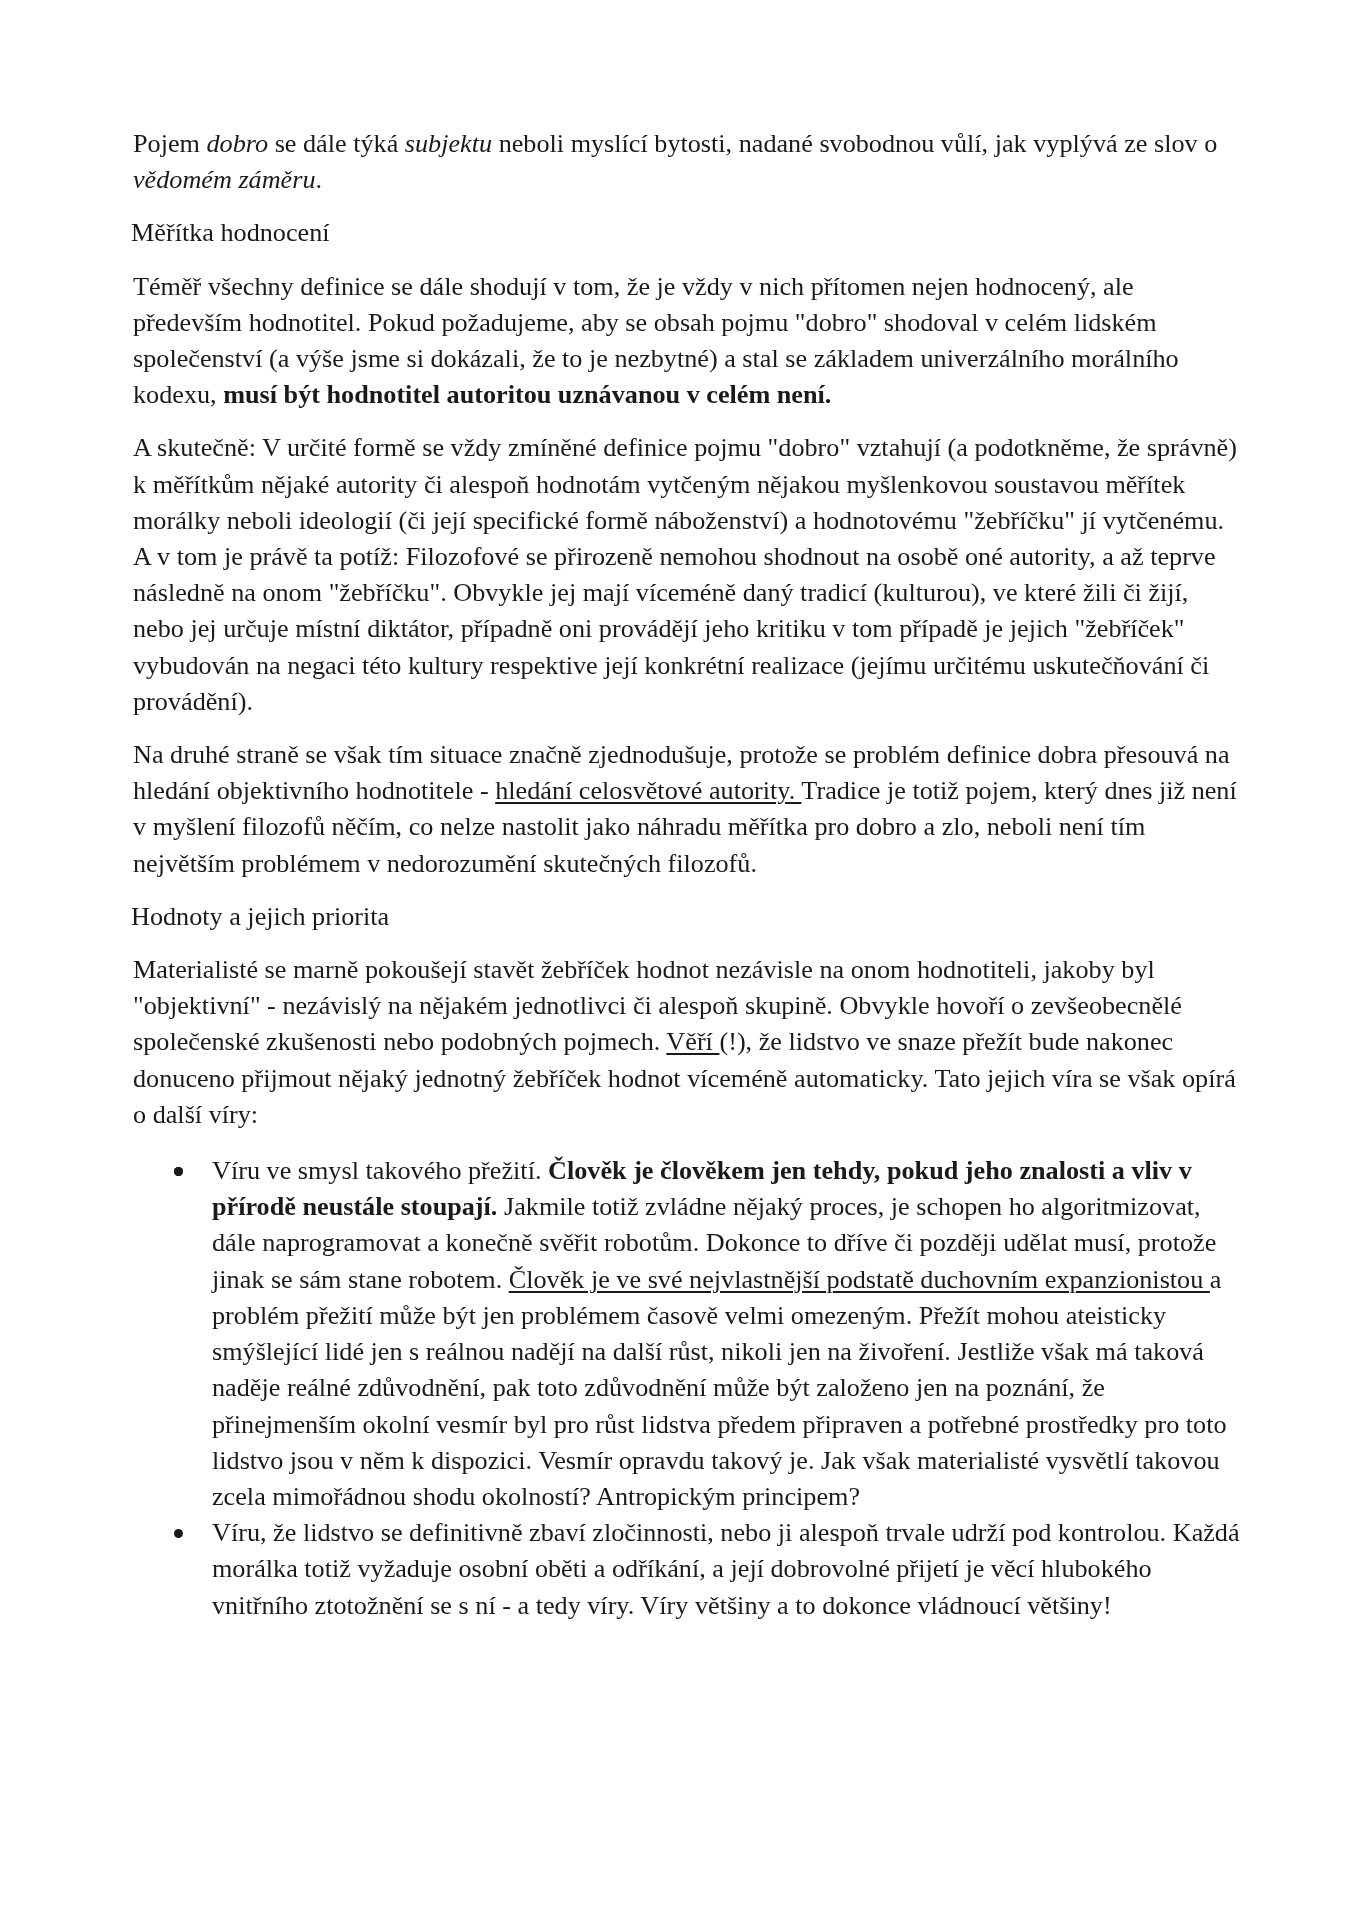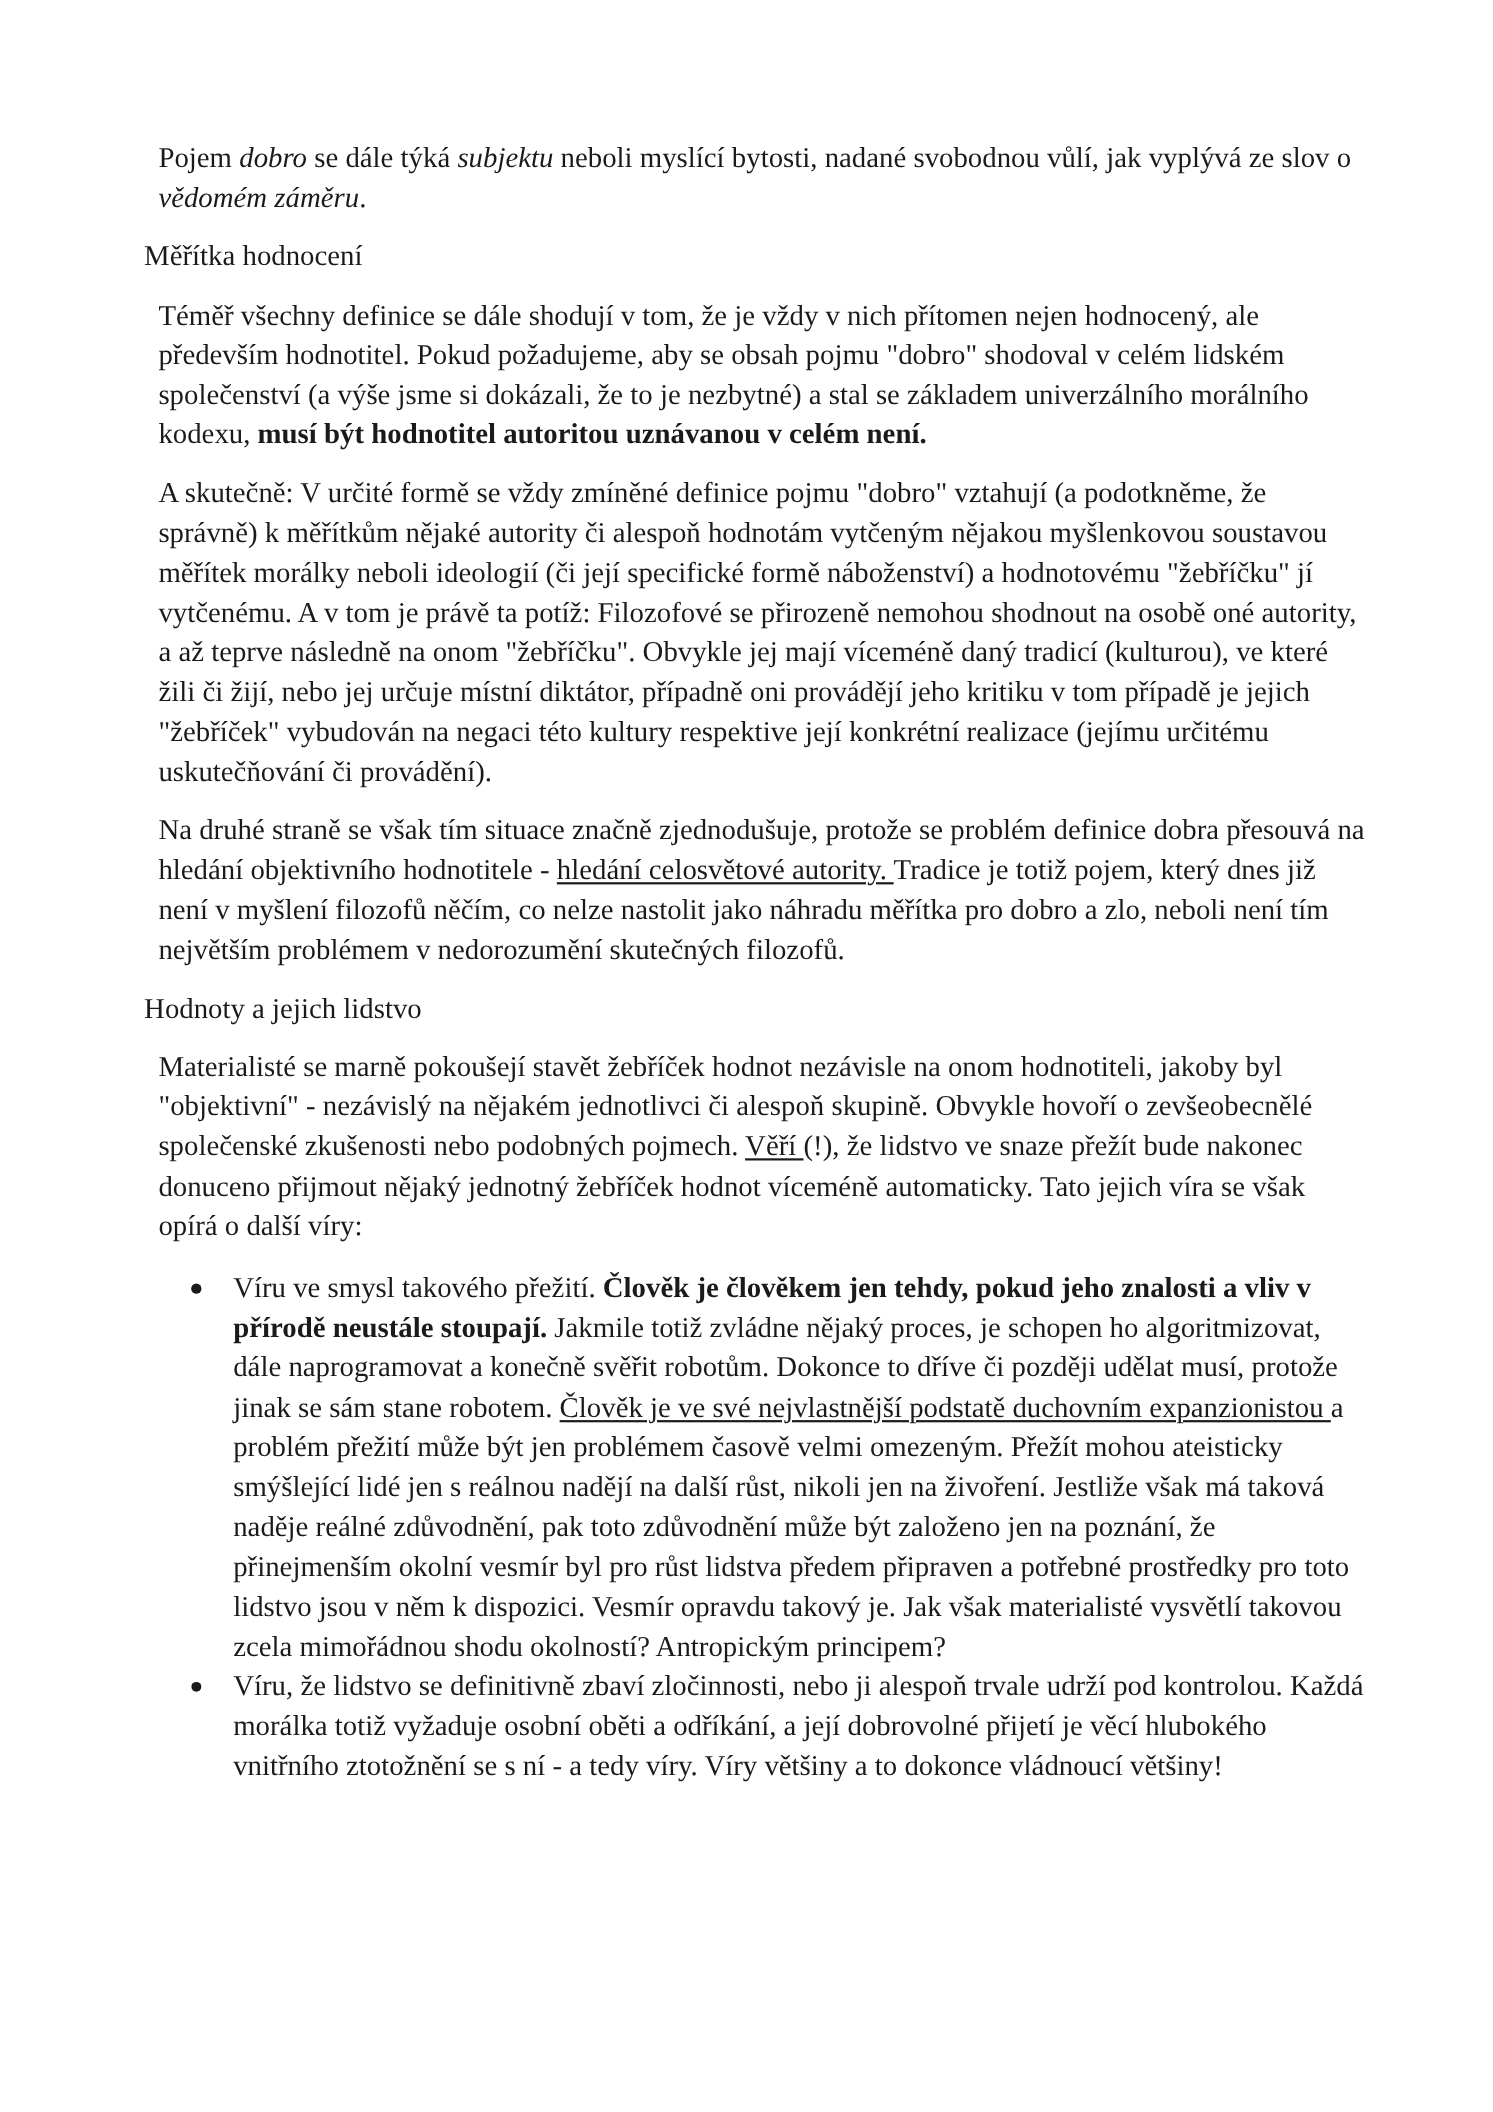--- a/index.html
+++ b/index.html
@@ -17,21 +17,21 @@
       position: absolute;
       left: 131px;
       top: 126px;
       width: 1110px;
       font-family: "Liberation Serif", serif;
       font-size: 26.2px;
       line-height: 36.2px;
       color: #1a1a1a;
     }
     .page p {
-      margin: 0 0 17px 13px;
+      margin: 0 0 17px 2px;
     }
     .page p.heading {
       margin: 0 0 17px 0;
     }
     .page i { font-style: italic; }
     .page b { font-weight: bold; }
     .page u.link {
       text-decoration: underline;
       text-underline-offset: 3px;
       text-decoration-thickness: 1.5px;
@@ -65,21 +65,21 @@
   <p><span>Pojem </span><i>dobro</i><span> se dále týká </span><i>subjektu</i><span> neboli myslící bytosti, nadané svobodnou vůlí, jak vyplývá ze slov o </span><i>vědomém záměru</i><span>.</span></p>
 
   <p class="heading">Měřítka hodnocení</p>
 
   <p><span>Téměř všechny definice se dále shodují v tom, že je vždy v nich přítomen nejen hodnocený, ale především hodnotitel. Pokud požadujeme, aby se obsah pojmu "dobro" shodoval v celém lidském společenství (a výše jsme si dokázali, že to je nezbytné) a stal se základem univerzálního morálního kodexu, </span><b>musí být hodnotitel autoritou uznávanou v celém není.</b></p>
 
   <p>A skutečně: V určité formě se vždy zmíněné definice pojmu "dobro" vztahují (a podotkněme, že správně) k měřítkům nějaké autority či alespoň hodnotám vytčeným nějakou myšlenkovou soustavou měřítek morálky neboli ideologií (či její specifické formě náboženství) a hodnotovému "žebříčku" jí vytčenému. A v tom je právě ta potíž: Filozofové se přirozeně nemohou shodnout na osobě oné autority, a až teprve následně na onom "žebříčku". Obvykle jej mají víceméně daný tradicí (kulturou), ve které žili či žijí, nebo jej určuje místní diktátor, případně oni provádějí jeho kritiku v tom případě je jejich "žebříček" vybudován na negaci této kultury respektive její konkrétní realizace (jejímu určitému uskutečňování či provádění).</p>
 
   <p><span>Na druhé straně se však tím situace značně zjednodušuje, protože se problém definice dobra přesouvá na hledání objektivního hodnotitele - </span><u class="link">hledání celosvětové autority. </u><span>Tradice je totiž pojem, který dnes již není v myšlení filozofů něčím, co nelze nastolit jako náhradu měřítka pro dobro a zlo, neboli není tím největším problémem v nedorozumění skutečných filozofů.</span></p>
 
-  <p class="heading">Hodnoty a jejich lidstvo</p>
+  <p class="heading">Hodnoty a jejich priorita</p>
 
   <p style="margin-bottom:20px;"><span>Materialisté se marně pokoušejí stavět žebříček hodnot nezávisle na onom hodnotiteli, jakoby byl "objektivní" - nezávislý na nějakém jednotlivci či alespoň skupině. Obvykle hovoří o zevšeobecnělé společenské zkušenosti nebo podobných pojmech. </span><u class="link">Věří </u><span>(!), že lidstvo ve snaze přežít bude nakonec donuceno přijmout nějaký jednotný žebříček hodnot víceméně automaticky. Tato jejich víra se však opírá o další víry:</span></p>
 
   <ul class="beliefs">
     <li>
       <span class="bullet"></span>
     </li>
     <li>
       <span class="bullet"></span>
       <span>Víru ve smysl takového přežití. </span><b>Člověk je člověkem jen tehdy, pokud jeho znalosti a vliv v přírodě neustále stoupají.</b><span> Jakmile totiž zvládne nějaký proces, je schopen ho algoritmizovat, dále naprogramovat a konečně svěřit robotům. Dokonce to dříve či později udělat musí, protože jinak se sám stane robotem. </span><u class="link">Člověk je ve své nejvlastnější podstatě duchovním expanzionistou </u><span>a problém přežití může být jen problémem časově velmi omezeným. Přežít mohou ateisticky smýšlející lidé jen s reálnou nadějí na další růst, nikoli jen na živoření. Jestliže však má taková naděje reálné zdůvodnění, pak toto zdůvodnění může být založeno jen na poznání, že přinejmenším okolní vesmír byl pro růst lidstva předem připraven a potřebné prostředky pro toto lidstvo jsou v něm k dispozici. Vesmír opravdu takový je. Jak však materialisté vysvětlí takovou zcela mimořádnou shodu okolností? Antropickým principem?</span>

